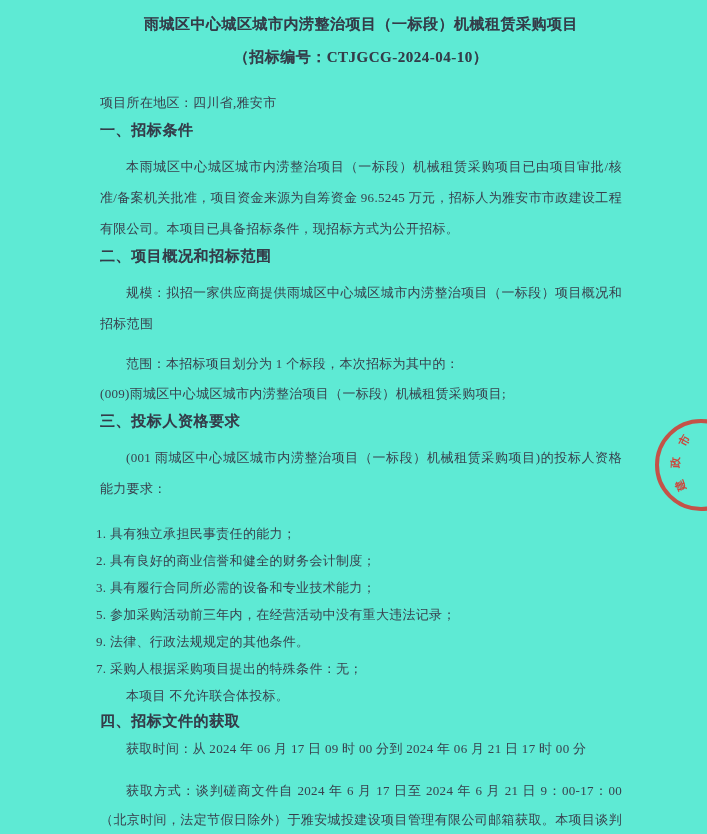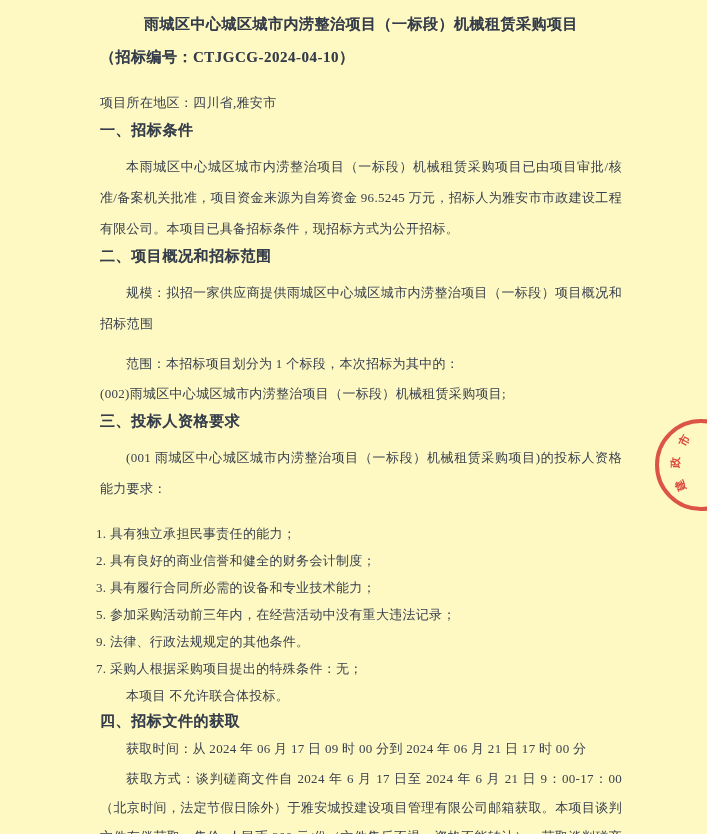--- a/index.html
+++ b/index.html
@@ -3,34 +3,34 @@
 <meta charset="utf-8">
 <style>
   html,body{margin:0;padding:0;}
   body{
     width:707px;height:834px;overflow:hidden;
     background:#ffffff;
     font-family:"Liberation Serif","DejaVu Serif",serif;
   }
   .page{
     position:relative;width:707px;height:834px;overflow:hidden;
-    background:#fef9c3;
+    background:#5eead4;
     color:#39414e;
   }
   .content{
     padding:0 85px 0 100px;
   }
   .doc-title{
     margin:12px 0 0;text-align:center;
     font-size:15px;font-weight:700;line-height:24px;
     letter-spacing:0.5px;color:#343c49;
     text-shadow:0 0 0.6px rgba(52,60,73,0.45);
   }
   .doc-subtitle{
-    margin:10px 0 0;text-align:left;
+    margin:10px 0 0;text-align:center;
     font-size:15px;font-weight:700;line-height:22px;
     letter-spacing:0.5px;color:#343c49;
     text-shadow:0 0 0.6px rgba(52,60,73,0.45);
   }
   .location{
     margin:26px 0 8px;font-size:13px;line-height:18px;letter-spacing:0.3px;
   }
   .sec-heading{
     margin:2px 0 0;font-size:15px;font-weight:700;line-height:21px;
     letter-spacing:0.6px;color:#343c49;
@@ -47,21 +47,21 @@
   }
   .list{margin:16px 0 0;}
   .list-item{
     margin:0 0 0 -4px;font-size:13px;line-height:27px;letter-spacing:0.3px;
   }
   .joint-line{
     margin:0;font-size:13px;line-height:27px;text-indent:2em;letter-spacing:0.3px;
   }
   .italic{}
   .time-line{
-    margin:2px 0 0;font-size:13px;line-height:30px;text-indent:2em;letter-spacing:0.3px;
+    margin:2px 0 12px;font-size:13px;line-height:30px;text-indent:2em;letter-spacing:0.3px;
   }
   .method-para{
     margin:0;font-size:13px;line-height:29px;text-indent:2em;
     text-align:justify;letter-spacing:0.3px;
   }
   
   .seal{
     position:absolute;left:655px;top:419px;width:92px;height:92px;
     border:4px solid rgba(214,55,47,0.85);border-radius:50%;
     box-sizing:border-box;
@@ -84,21 +84,21 @@
     <div class="doc-subtitle">（招标编号：CTJGCG-2024-04-10）</div>
 
     <div class="location">项目所在地区：四川省,雅安市</div>
 
     <div class="sec-heading first">一、招标条件</div>
     <div class="para">本雨城区中心城区城市内涝整治项目（一标段）机械租赁采购项目已由项目审批/核准/备案机关批准，项目资金来源为自筹资金 96.5245 万元，招标人为雅安市市政建设工程有限公司。本项目已具备招标条件，现招标方式为公开招标。</div>
 
     <div class="sec-heading">二、项目概况和招标范围</div>
     <div class="para">规模：拟招一家供应商提供雨城区中心城区城市内涝整治项目（一标段）项目概况和招标范围</div>
     <div class="para single">范围：本招标项目划分为 1 个标段，本次招标为其中的：</div>
-    <div class="lot-line">(002)雨城区中心城区城市内涝整治项目（一标段）机械租赁采购项目;</div>
+    <div class="lot-line">(009)雨城区中心城区城市内涝整治项目（一标段）机械租赁采购项目;</div>
 
     <div class="sec-heading">三、投标人资格要求</div>
     <div class="para">(001 雨城区中心城区城市内涝整治项目（一标段）机械租赁采购项目)的投标人资格能力要求：</div>
 
     <div class="list">
       <div class="list-item">1. 具有独立承担民事责任的能力；</div>
       <div class="list-item">2. 具有良好的商业信誉和健全的财务会计制度；</div>
       <div class="list-item">3. 具有履行合同所必需的设备和专业技术能力；</div>
       <div class="list-item">5. 参加采购活动前三年内，在经营活动中没有重大违法记录；</div>
       <div class="list-item">9. 法律、行政法规规定的其他条件。</div>

